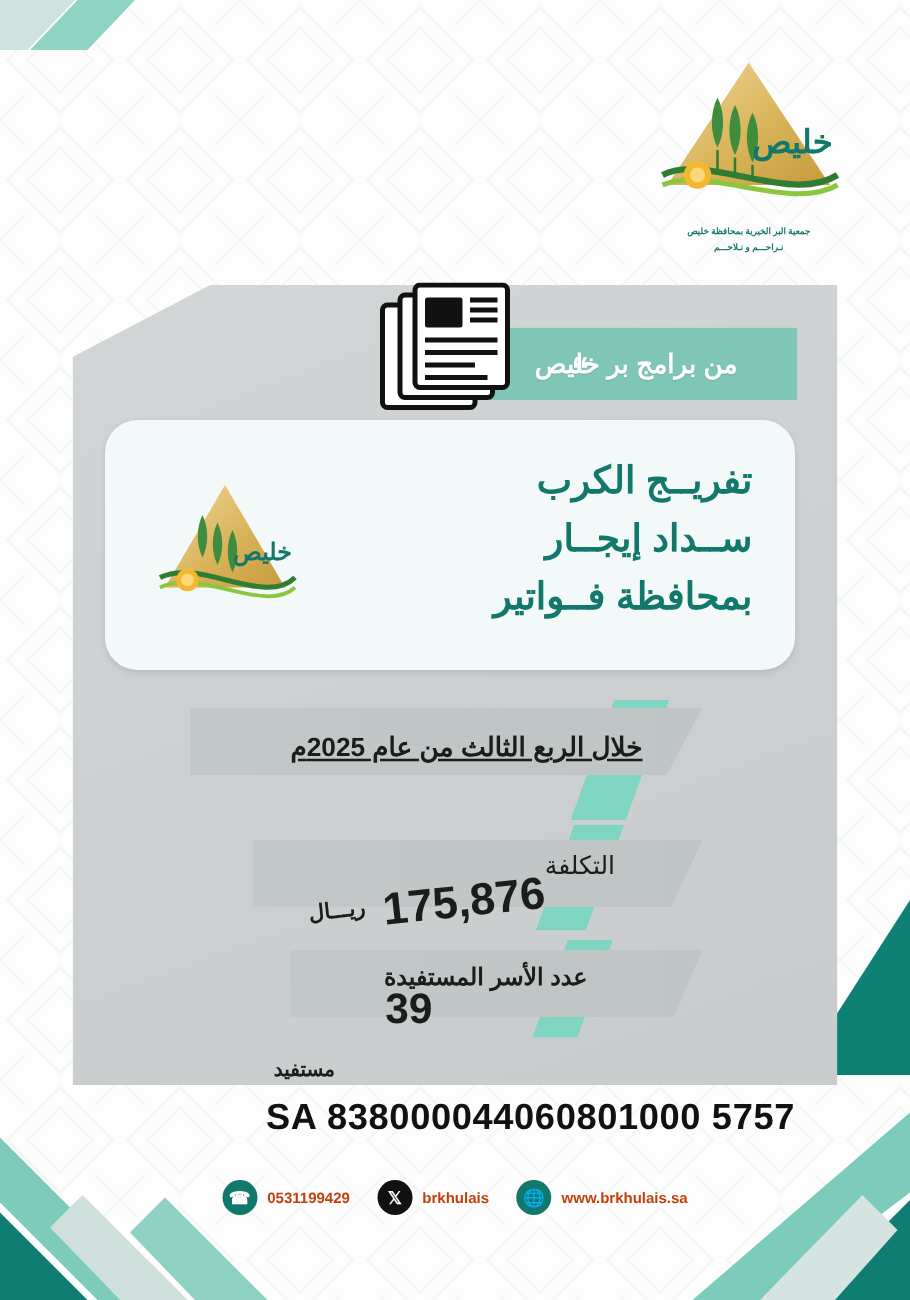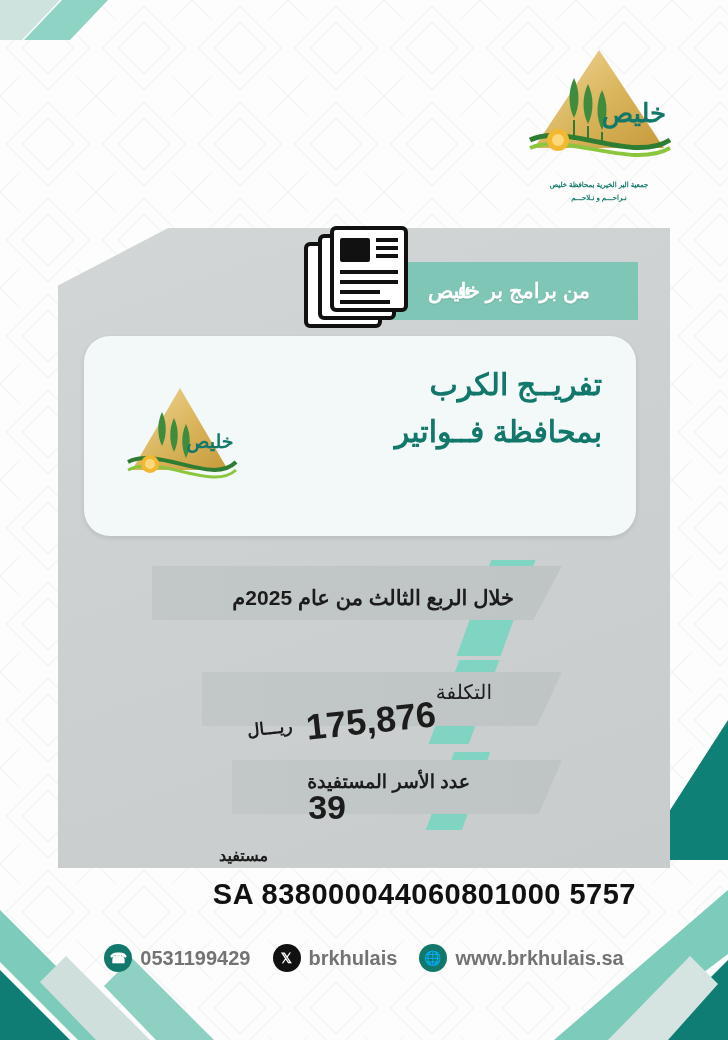--- a/index.html
+++ b/index.html
@@ -111,21 +111,21 @@
   .bar3{left:232px;top:760px;width:330px;}
 
   .teal-slash{
     position:absolute;background:#7fd4c2;
   }
   .slash1{left:474px;top:560px;width:44px;height:96px;transform:skewX(-20deg);}
   .slash2{left:444px;top:660px;width:40px;height:84px;transform:skewX(-20deg);}
   .slash3{left:440px;top:752px;width:36px;height:78px;transform:skewX(-20deg);}
 
   .t-period{
-    right:214px;top:586px;font-size:21px;font-weight:bold;
+    right:214px;top:586px;font-size:21px;font-weight:bold;text-decoration:underline;
   }
   .t-cost-label{
     right:236px;top:680px;font-size:20px;font-weight:normal;
   }
   .t-cost-value{
     right:292px;top:700px;font-size:36px;font-weight:bold;transform:rotate(-6deg);
   }
   .t-cost-unit{
     right:436px;top:718px;font-size:17px;font-weight:bold;transform:rotate(-6deg);
   }
@@ -149,21 +149,21 @@
   
   .footer{
     position:absolute;left:0;right:0;top:938px;height:40px;
     display:flex;align-items:center;justify-content:center;gap:22px;
     direction:ltr;
   }
   .contact{
     display:flex;align-items:center;gap:8px;
   }
   .contact-text{
-    font-size:20px;font-weight:bold;color:#737373;white-space:nowrap;
+    font-size:12px;font-weight:bold;color:#c2410c;white-space:nowrap;
   }
   .circle-icon{
     width:28px;height:28px;border-radius:50%;
     background:#12786b;color:#fff;
     display:flex;align-items:center;justify-content:center;
     font-size:14px;font-weight:bold;flex:none;
   }
   .circle-icon.x{background:#111;}
 </style>
 </head>
@@ -263,20 +263,21 @@
       <rect x="40" y="54" width="58" height="4"></rect>
       <rect x="40" y="64" width="40" height="4"></rect>
       <rect x="40" y="74" width="50" height="4"></rect>
     </g>
   </svg>
 
   <div class="card-shadow"></div>
   <div class="white-card">
     <div class="card-lines">
       <div class="card-line">تفريــج الكرب</div>
+      <div class="card-line">ســداد إيجــار</div>
       <div class="card-line">بمحافظة فــواتير</div>
     </div>
     <div class="card-logo">
       <svg viewBox="0 0 120 110" width="120" height="110">
         <polygon points="60,6 108,88 12,88" fill="url(#gold)"></polygon>
         <g fill="#3f8c3c">
           <path d="M42 30 C37 40 37 54 42 64 C47 54 47 40 42 30 Z"></path>
           <path d="M54 36 C49 46 49 60 54 70 C59 60 59 46 54 36 Z"></path>
           <path d="M66 42 C61 52 61 66 66 76 C71 66 71 52 66 42 Z"></path>
         </g>

